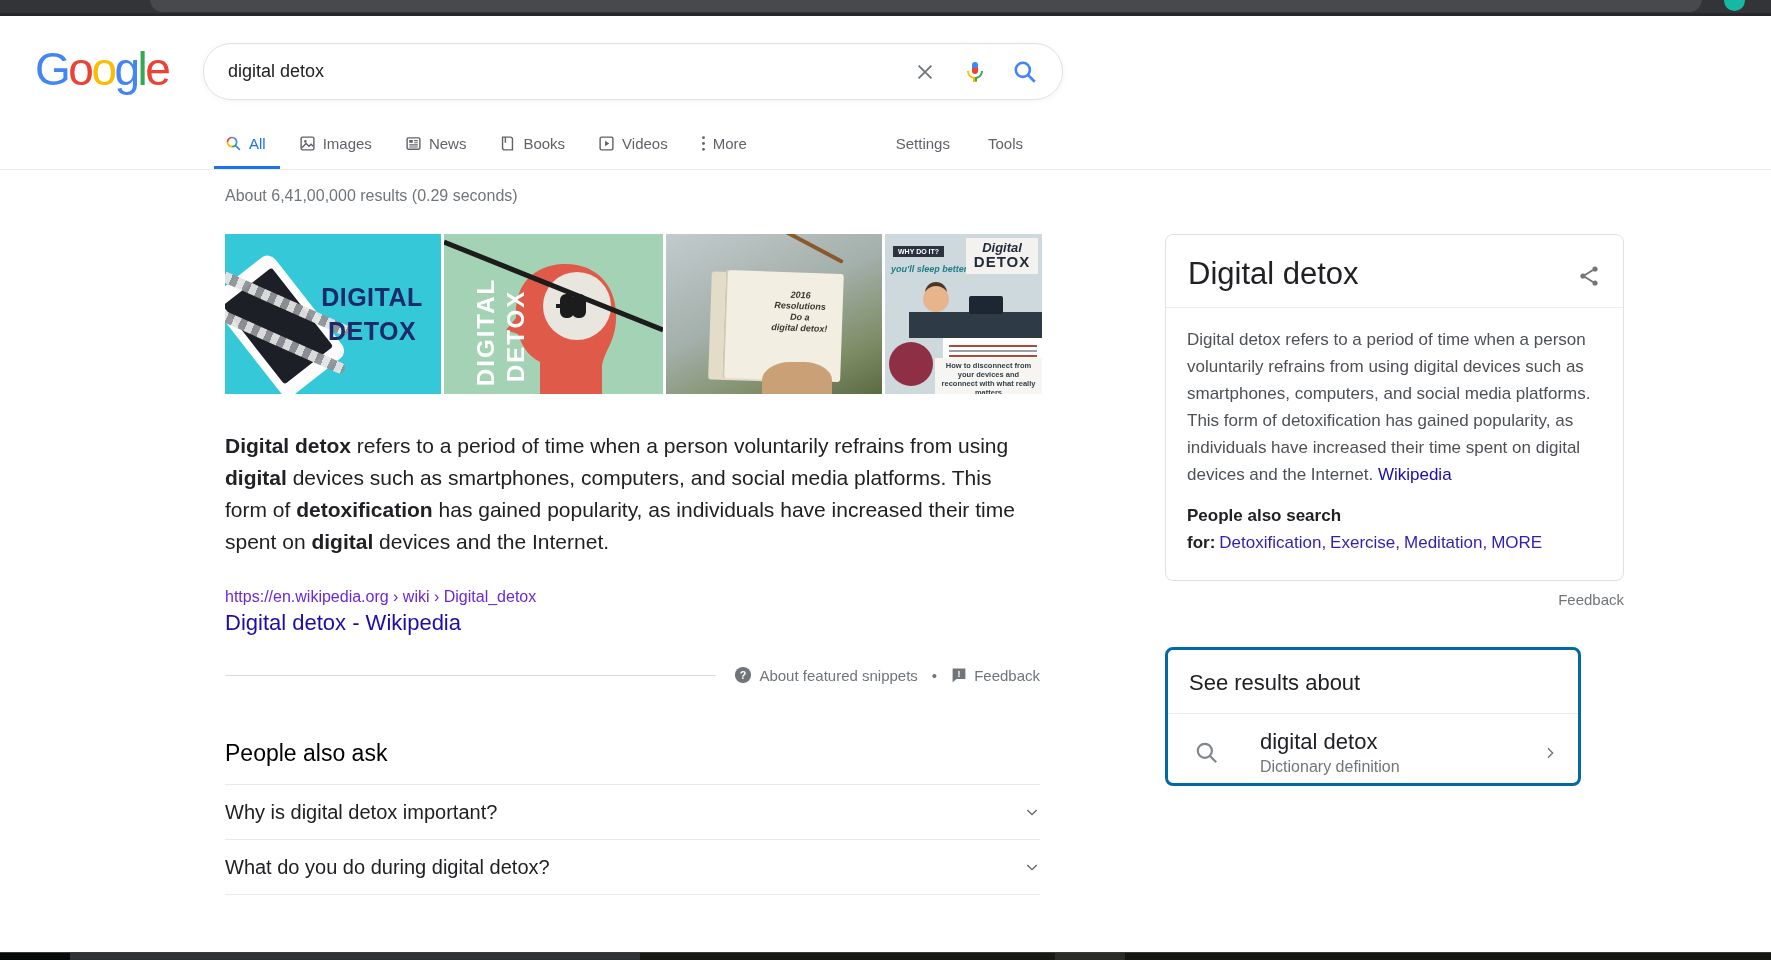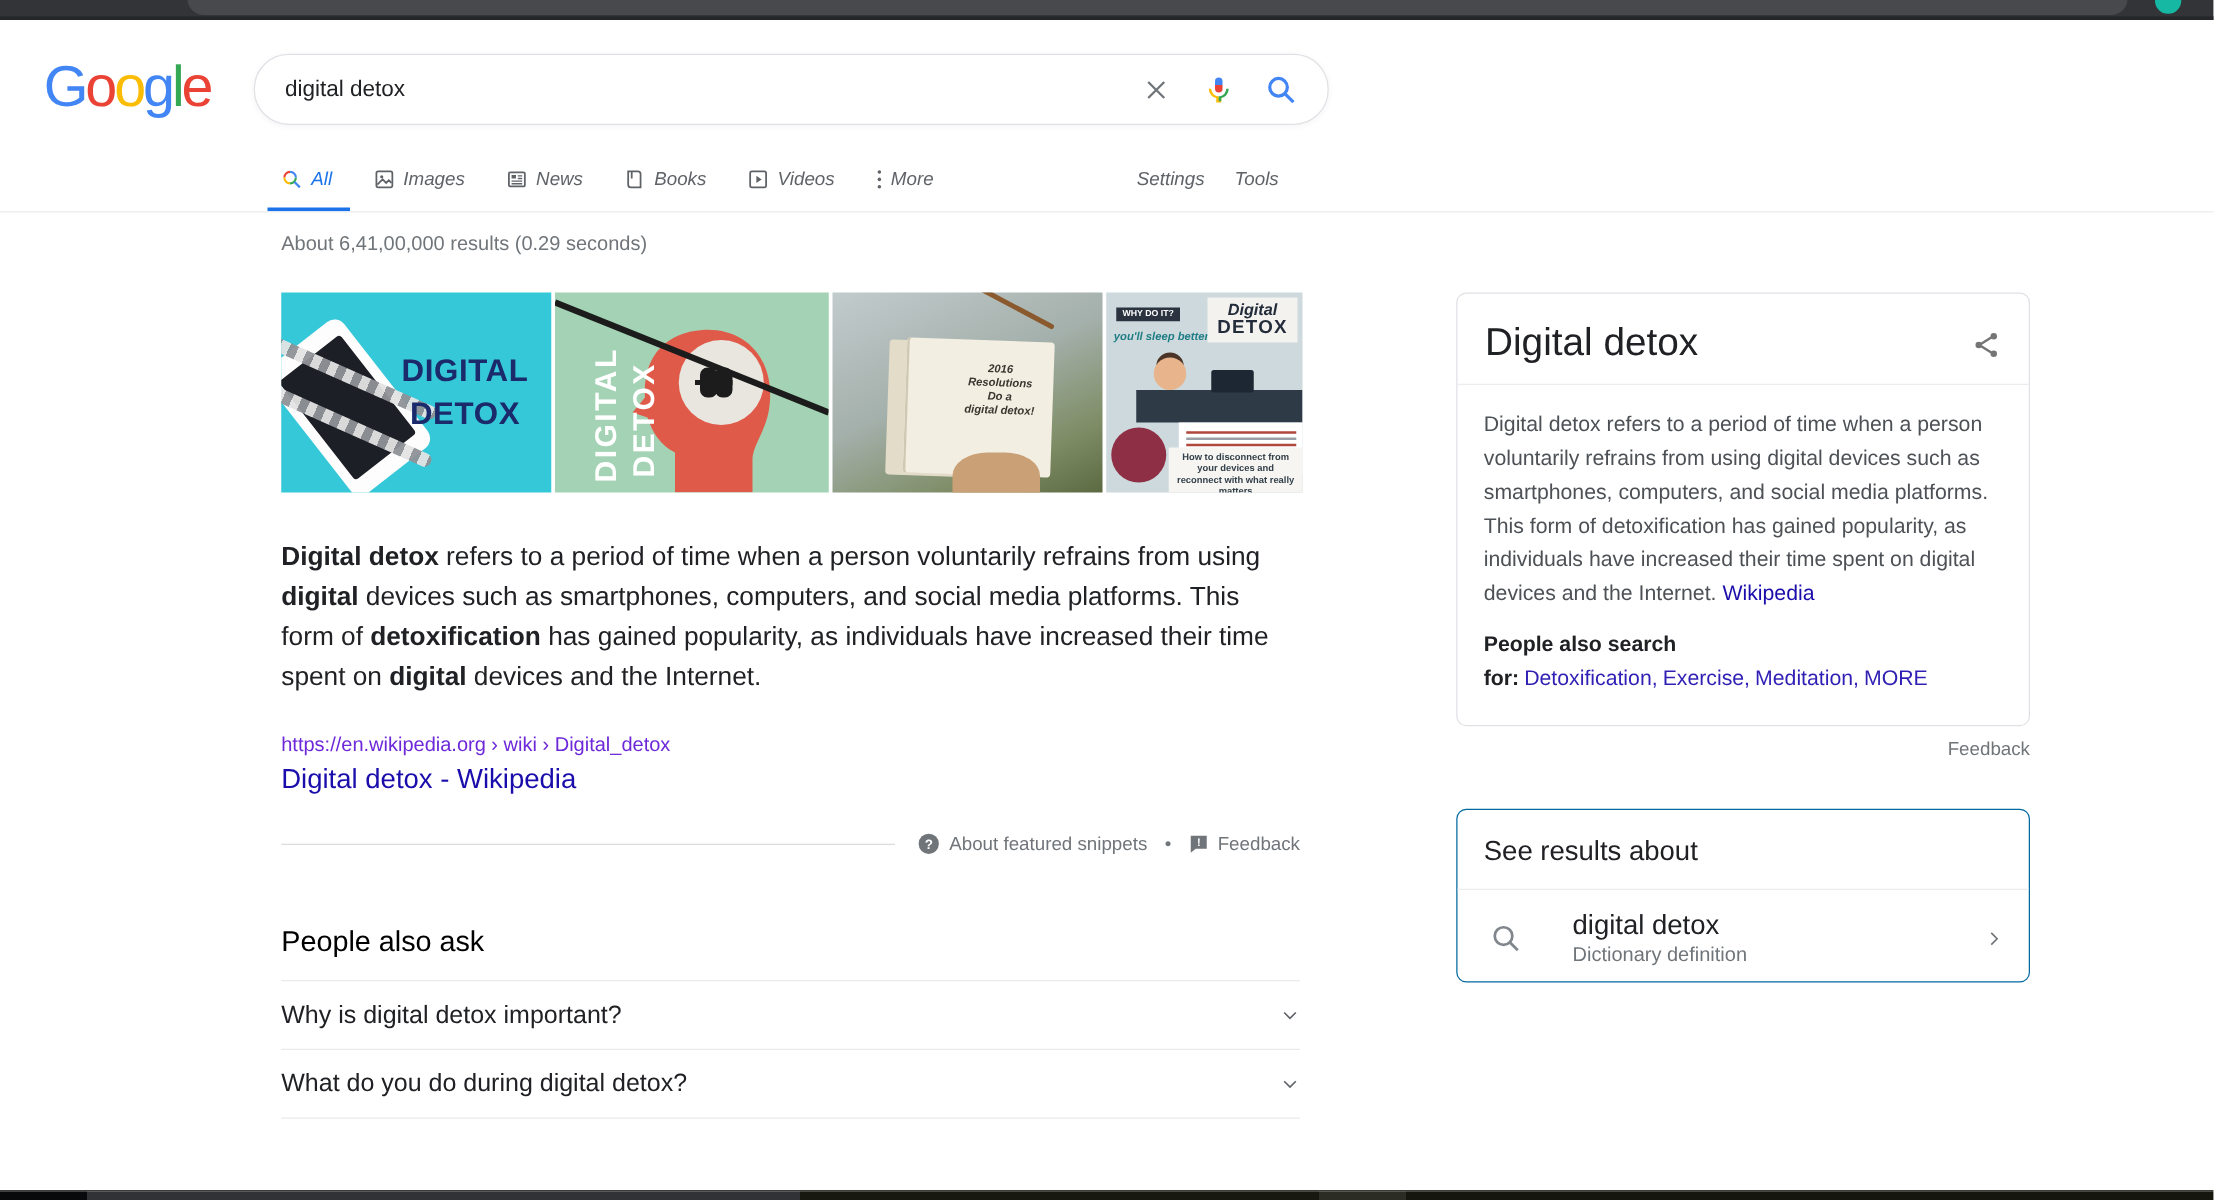--- a/index.html
+++ b/index.html
@@ -14,25 +14,25 @@
 
   
   #logo{left:35px;top:46px;font-size:46px;font-weight:500;letter-spacing:-2.5px;line-height:46px;}
   .l-b{color:#4285F4}.l-r{color:#EA4335}.l-y{color:#FBBC05}.l-g{color:#34A853}
   #searchbar{left:203px;top:43px;width:858px;height:55px;border:1px solid #dfe1e5;border-radius:28px;
              display:flex;align-items:center;box-shadow:0 1px 6px rgba(32,33,36,.05);background:#fff;}
   #query{margin-left:24px;font-size:18px;color:#202124;flex:1;}
   .sb-ic{width:26px;height:26px;display:flex;align-items:center;justify-content:center;margin-right:24px;cursor:pointer;}
 
   
-  #tabsrow{left:225px;top:128px;width:838px;height:30px;display:flex;align-items:center;font-size:15px;color:#5f6368;font-style:italic;}
+  #tabsrow{left:225px;top:128px;width:838px;height:30px;display:flex;align-items:center;font-size:15px;color:#5f6368;}
   .tab{display:flex;align-items:center;gap:7px;margin-right:33px;cursor:pointer;white-space:nowrap;}
   .tab.active{color:#1a73e8;}
   .tab svg{display:block;}
-  #tabs-right{margin-left:auto;display:flex;gap:24px;margin-right:40px;}
+  #tabs-right{margin-left:auto;display:flex;gap:38px;margin-right:40px;}
   #all-underline{left:214px;top:166px;width:66px;height:3px;background:#1a73e8;}
   #tabs-divider{left:0;top:169px;width:1771px;height:1px;background:#ebecee;}
 
   #stats{left:225px;top:187px;font-size:16px;color:#70757a;}
 
   
   #thumbs{left:225px;top:234px;display:flex;gap:3px;}
   .thumb{height:160px;position:relative;overflow:hidden;}
   #th1{width:216px;background:#35c8d8;}
   #th1 .phone{position:absolute;left:14px;top:28px;width:78px;height:128px;background:#fdfdfd;border-radius:10px;transform:rotate(-38deg);}
@@ -90,21 +90,21 @@
   #kp-title{font-size:31px;color:#202124;}
   #kp-divider{height:1px;background:#ebecee;}
   #kp-body{padding:18px 21px 0;font-size:17px;line-height:27px;color:#4d5156;}
   #kp-body a{color:#1a0dab;text-decoration:none;cursor:pointer;}
   #kp-pasf{padding:14px 21px 24px;font-size:17px;line-height:27px;}
   #kp-pasf b{color:#202124;}
   #kp-pasf a{color:#2f1fb5;text-decoration:none;margin-left:4px;cursor:pointer;}
   #kp-feedback{left:1165px;top:591px;width:459px;text-align:right;font-size:15px;color:#70757a;cursor:pointer;}
 
   
-  #sr{left:1165px;top:647px;width:459px;height:139px;border:1px solid #0369a1;border-radius:8px;background:#fff;box-sizing:border-box;}
+  #sr{left:1165px;top:647px;width:416px;height:139px;border:3px solid #0369a1;border-radius:8px;background:#fff;box-sizing:border-box;}
   #sr-head{padding:20px 21px 17px;font-size:22px;color:#202124;}
   #sr-divider{height:1px;background:#ebecee;}
   #sr-row{display:flex;align-items:center;padding:14px 20px 14px 26px;cursor:pointer;}
   #sr-icon{width:26px;height:26px;margin-right:40px;}
   #sr-texts{flex:1;}
   #sr-title{font-size:22px;color:#202124;line-height:28px;}
   #sr-sub{font-size:16px;color:#70757a;line-height:22px;}
 
   
   #bstrip{left:0;top:952px;width:1771px;height:8px;

